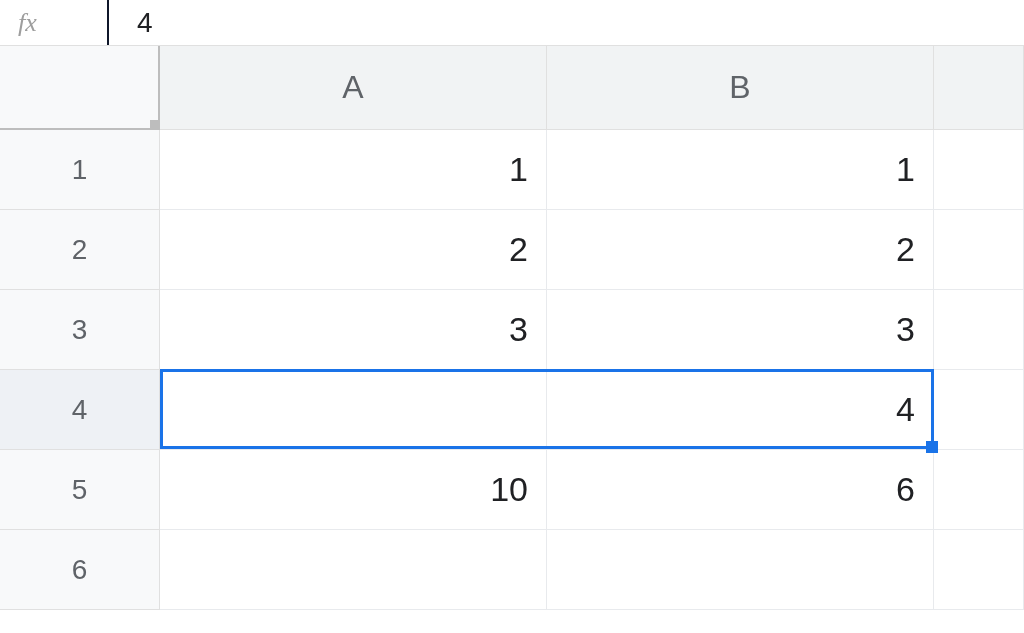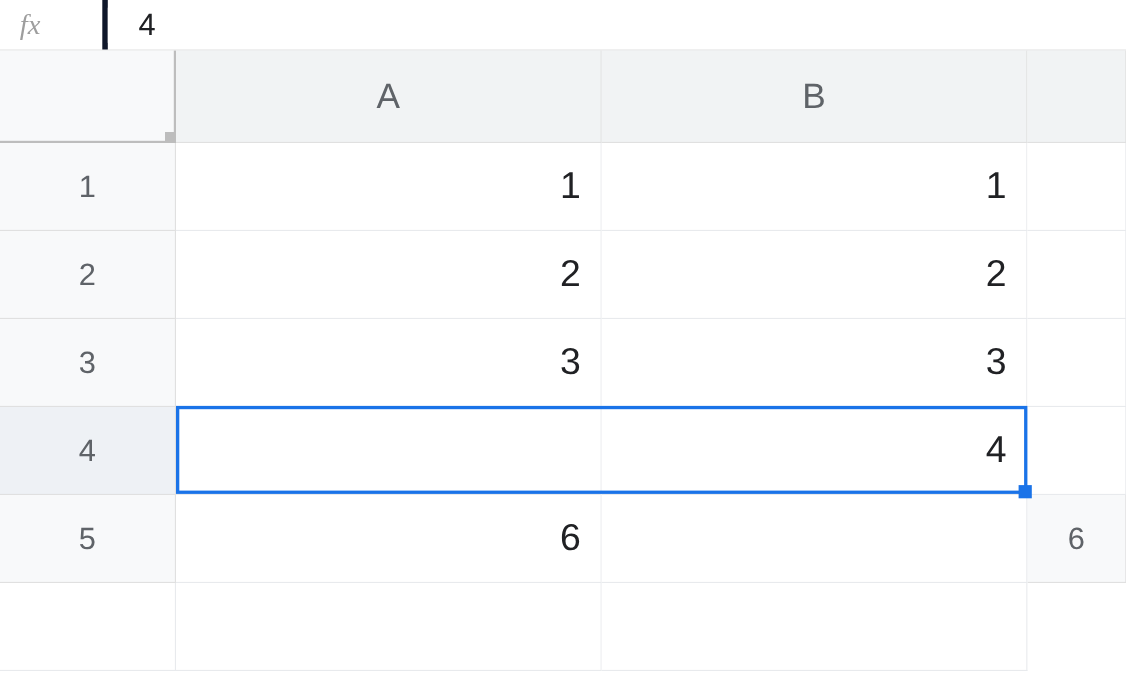--- a/index.html
+++ b/index.html
@@ -20,25 +20,25 @@
       height: 46px;
       border-bottom: 1px solid #e0e0e0;
       background: #fff;
     }
     .fx-label {
       font-family: Georgia, 'Times New Roman', serif;
       font-style: italic;
       color: #9e9e9e;
       font-size: 26px;
       padding: 0 22px 0 18px;
-      border-right: 5px solid #0f172a;
+      border-right: 2px solid #0f172a;
       height: 100%;
       display: flex;
       align-items: center;
-      width: 98px;
+      width: 109px;
     }
     .formula-input {
       flex: 1;
       border: none;
       outline: none;
       font-size: 28px;
       padding-left: 28px;
       color: #202124;
     }
     .sheet {
@@ -152,20 +152,21 @@
     <div class="cell">3</div>
     <div class="cell">3</div>
     <div class="cell"></div>
 
     <div class="row-header active">4</div>
     <div class="cell"></div>
     <div class="cell">4</div>
     <div class="cell"></div>
 
     <div class="row-header">5</div>
+    <div class="cell">10</div>
     <div class="cell">6</div>
     <div class="cell"></div>
 
     <div class="row-header">6</div>
     <div class="cell"></div>
     <div class="cell"></div>
     <div class="cell"></div>
   </div>
 
   <div class="selection-overlay">

